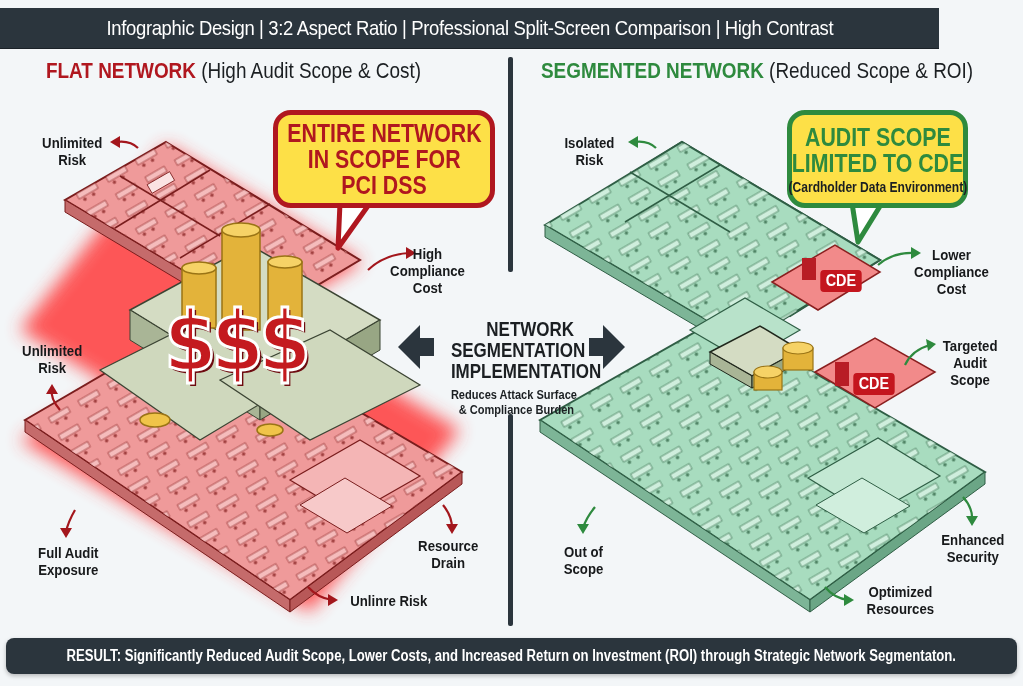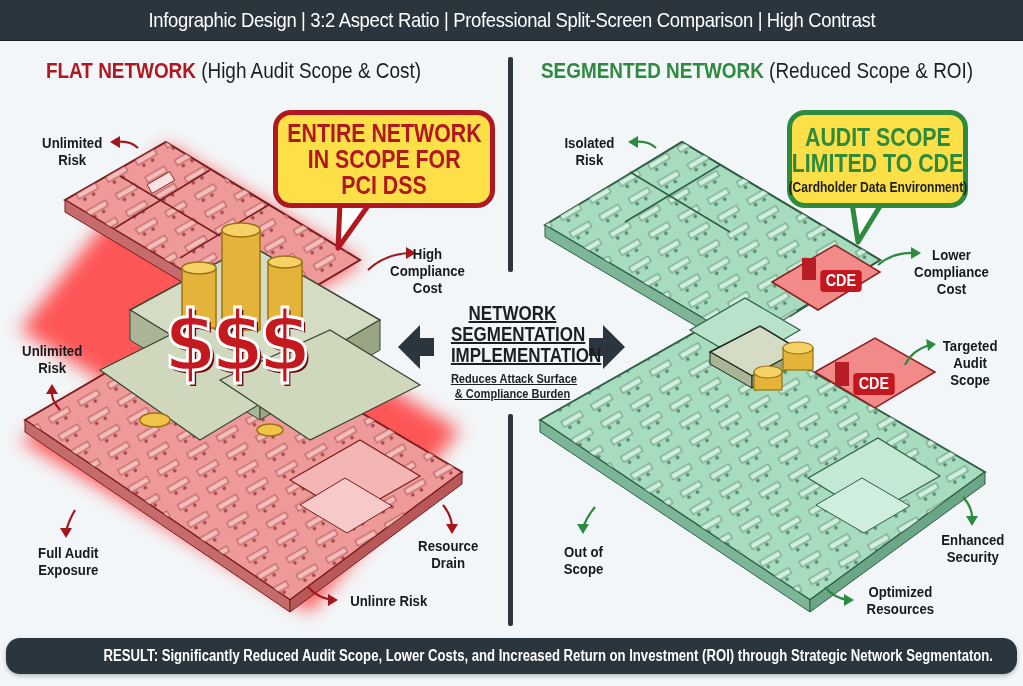--- a/index.html
+++ b/index.html
@@ -1,19 +1,19 @@
 <!DOCTYPE html>
 <html><head>
 <meta charset="utf-8">
 <style>
   * { box-sizing: border-box; margin: 0; padding: 0; }
   html, body { width: 1023px; height: 686px; overflow: hidden; background: #f3f6f8; }
   body { position: relative; font-family: "Liberation Sans", "DejaVu Sans", sans-serif; color: #1b1f22; }
 
-  .topbar { position: absolute; left: 0; top: 0; width: 1023px; height: 41px; background: #2b353d; color: #fff; display: flex; align-items: center; justify-content: center; border-bottom: 1px solid #1b2228; }
+  .topbar { position: absolute; left: 0; top: 8px; width: 939px; height: 41px; background: #2b353d; color: #fff; display: flex; align-items: center; justify-content: center; border-bottom: 1px solid #1b2228; }
   .topbar span { font-family: "Liberation Sans", sans-serif; font-size: 21px; letter-spacing: -0.4px; transform: scaleX(0.88); white-space: nowrap; }
 
   .panel-title { position: absolute; top: 58px; font-size: 22px; white-space: nowrap; transform: scaleX(0.86); transform-origin: left center; }
   .panel-title b { font-weight: 700; }
   .t-left { left: 46px; }
   .t-left b { color: #b0171f; }
   .t-right { left: 541px; }
   .t-right b { color: #2e8a3e; }
 
   .divider { position: absolute; left: 508px; width: 5px; background: #2b353d; border-radius: 2px; }
@@ -23,25 +23,25 @@
   .scene { position: absolute; left: 0; top: 0; width: 1023px; height: 686px; }
 
   .label { position: absolute; font-size: 15px; font-weight: 700; line-height: 17px; text-align: center; transform: scaleX(0.88); white-space: nowrap; color: #17191b; }
 
   .bubble { position: absolute; background: #fde047; border-radius: 18px; text-align: center; display: flex; flex-direction: column; justify-content: center; align-items: center; }
   .bubble-red { left: 273px; top: 110px; width: 222px; height: 98px; border: 5px solid #b0171f; color: #b0171f; }
   .bubble-green { left: 787px; top: 110px; width: 181px; height: 98px; border: 5px solid #2e8a3e; color: #2e8a3e; }
   .bubble .big { font-size: 26px; font-weight: 700; line-height: 26px; transform: scaleX(0.82); white-space: nowrap; }
   .bubble .small { font-size: 14px; font-weight: 700; color: #1b1f22; transform: scaleX(0.86); white-space: nowrap; margin-top: 3px; }
 
-  .center-block { position: absolute; left: 440px; top: 303px; width: 145px; text-align: center; text-decoration: underline; }
+  .center-block { position: absolute; left: 440px; top: 319px; width: 145px; text-align: right; }
   .center-block .h { font-size: 20px; font-weight: 700; line-height: 21px; transform: scaleX(0.85); white-space: nowrap; color: #1b1f22; }
   .center-block .s { font-size: 13px; font-weight: 700; line-height: 15px; transform: scaleX(0.85); white-space: nowrap; margin-top: 5px; color: #1b1f22; }
 
-  .result-bar { position: absolute; left: 6px; top: 638px; width: 1011px; height: 36px; background: #2b353d; border-radius: 14px; display: flex; align-items: center; justify-content: flex-start; color: #fff; box-shadow: 0 2px 4px rgba(0,0,0,0.25); }
+  .result-bar { position: absolute; left: 6px; top: 638px; width: 1011px; height: 36px; background: #2b353d; border-radius: 8px; display: flex; align-items: center; justify-content: center; color: #fff; box-shadow: 0 2px 4px rgba(0,0,0,0.25); }
   .result-bar span { font-size: 16px; font-weight: 700; transform: scaleX(0.82); white-space: nowrap; }
 
   .cde-badge { position: absolute; background: #c4161e; color: #fff; font-weight: 700; font-size: 16px; padding: 2px 6px; border-radius: 4px; transform: scaleX(0.9); }
   .dollars { position: absolute; left: 164px; top: 300px; font-size: 84px; font-weight: 900; color: #c41a1f; letter-spacing: -6px; -webkit-text-stroke: 3px #fff; text-shadow: 0 0 0 #8a0e14, 3px 3px 0 #6e0b10; font-family: "DejaVu Sans", sans-serif; transform: scaleX(0.9); transform-origin: left; line-height: 84px; }
 </style>
 </head>
 <body>
 
 <div class="topbar">
   <span>Infographic Design | 3:2 Aspect Ratio | Professional Split-Screen Comparison | High Contrast</span>

